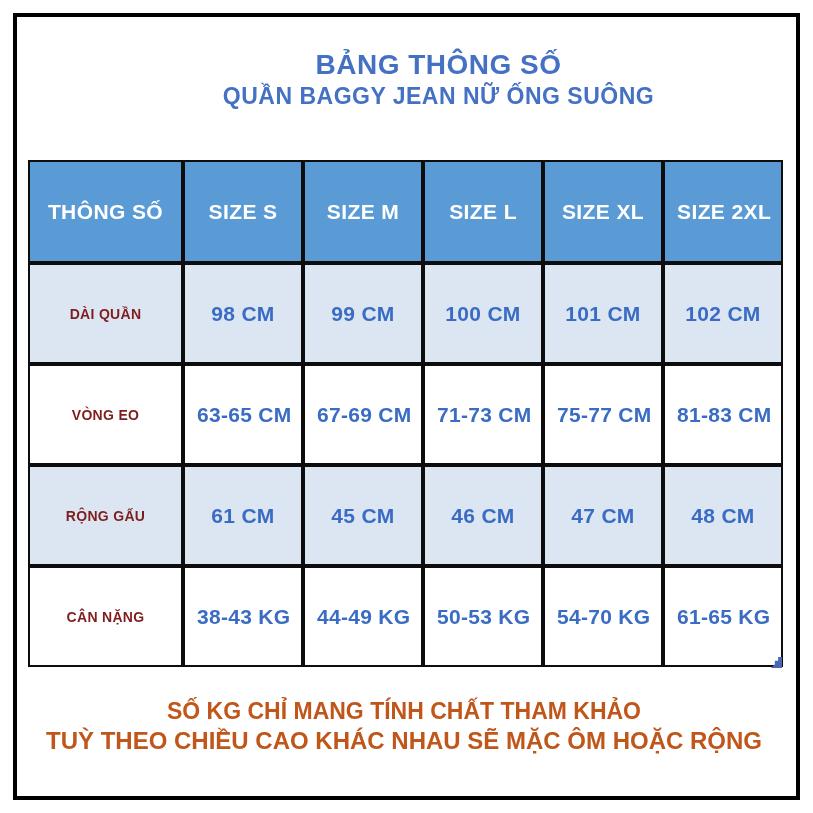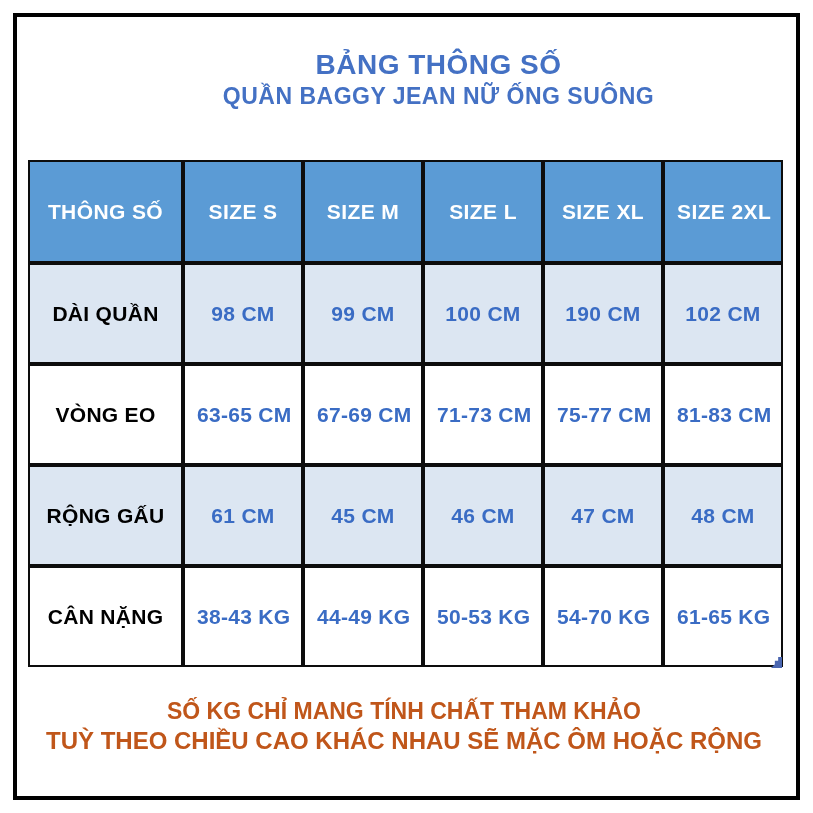--- a/index.html
+++ b/index.html
@@ -92,22 +92,22 @@
     height: 101px;
     font-weight: bold;
     font-size: 21px;
     color: #3a6cc4;
     letter-spacing: 0.3px;
   }
   #size-table tbody tr.row-shaded td { background: #dce6f2; }
   #size-table tbody tr.row-plain  td { background: #ffffff; }
 
   #size-table tbody td.cell-param {
-    font-size: 21px;
-    color: #000000;
+    font-size: 14px;
+    color: #7f1d1d;
   }
 
   
   #table-handle {
     position: absolute;
     left: 771px;
     top: 657px;
     width: 11px;
     height: 11px;
     background: #4a66b0;
@@ -161,21 +161,21 @@
         <th>SIZE XL</th>
         <th>SIZE 2XL</th>
       </tr>
     </thead>
     <tbody>
       <tr class="row-shaded">
         <td class="cell-param">DÀI QUẦN</td>
         <td>98 CM</td>
         <td>99 CM</td>
         <td>100 CM</td>
-        <td>190 CM</td>
+        <td>101 CM</td>
         <td>102 CM</td>
       </tr>
       <tr class="row-plain">
         <td class="cell-param">VÒNG EO</td>
         <td>63-65 CM</td>
         <td>67-69 CM</td>
         <td>71-73 CM</td>
         <td>75-77 CM</td>
         <td>81-83 CM</td>
       </tr>

